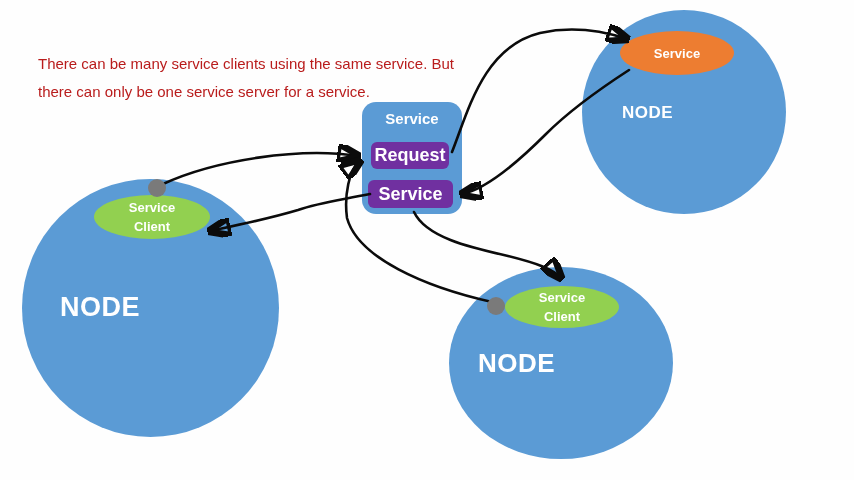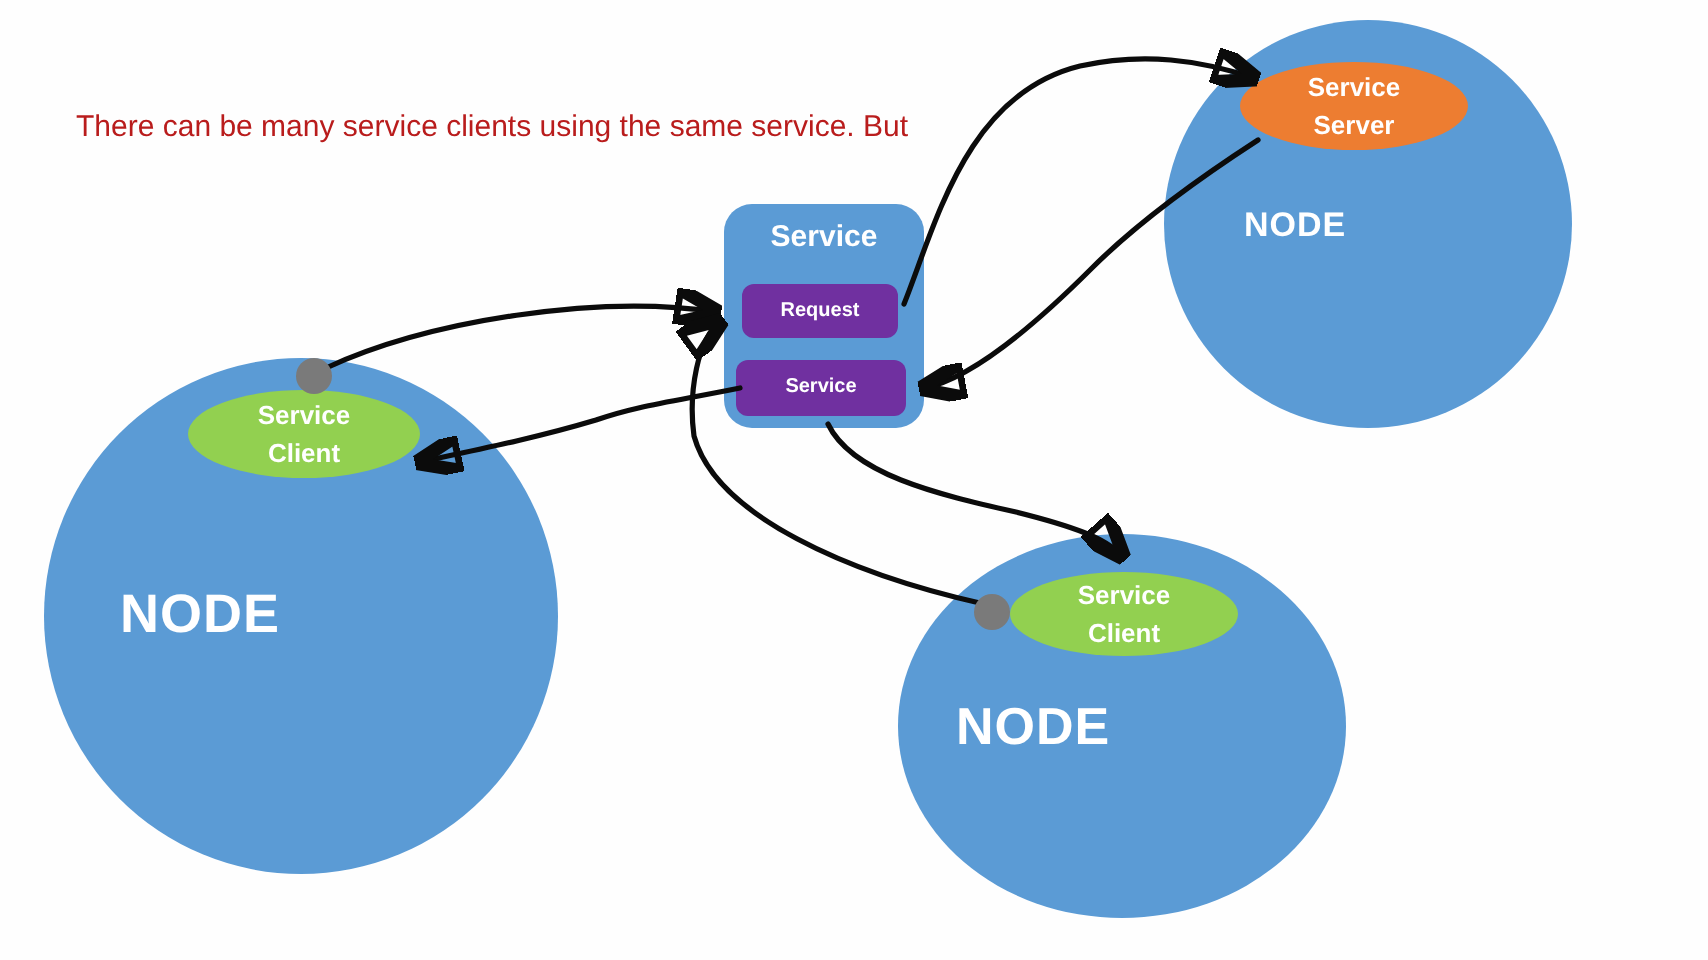--- a/index.html
+++ b/index.html
@@ -38,50 +38,50 @@
   .service-box{
     position:absolute;left:362px;top:102px;width:100px;height:112px;
     background:#5b9bd5;border-radius:14px;
   }
   .service-title{
     position:absolute;left:362px;top:110px;width:100px;text-align:center;
     color:#ffffff;font-weight:bold;font-size:15px;
   }
   .msg-box{
     position:absolute;background:#7030a0;border-radius:6px;
-    color:#ffffff;font-weight:bold;font-size:10px;text-align:center;
+    color:#ffffff;font-weight:bold;font-size:18px;text-align:center;
   }
   #request-box{left:371px;top:142px;width:78px;height:27px;line-height:27px;}
   #response-box{left:368px;top:180px;width:85px;height:28px;line-height:28px;}
   #connector-layer{
     position:absolute;left:0;top:0;width:854px;height:480px;
     pointer-events:none;
   }
   #connector-layer path{
     fill:none;stroke:#0b0b0b;stroke-width:2.6;stroke-linecap:round;
   }
 </style>
 </head>
 <body>
 
 <div class="caption">
   <div>There can be many service clients using the same service. But</div>
+  <div>there can only be one service server for a service.</div>
 </div>
 
 <div class="node" id="node-left"></div>
 <div class="badge badge-client" id="badge-left">
   <span>Service</span>
   <span>Client</span>
 </div>
 <div class="node-label" id="node-left-label">NODE</div>
 
 <div class="node" id="node-right"></div>
 <div class="badge badge-server" id="badge-right">
   <span>Service</span>
-  <span>Server</span>
 </div>
 <div class="node-label" id="node-right-label">NODE</div>
 
 <div class="node" id="node-bottom"></div>
 <div class="badge badge-client" id="badge-bottom">
   <span>Service</span>
   <span>Client</span>
 </div>
 <div class="node-label" id="node-bottom-label">NODE</div>
 

